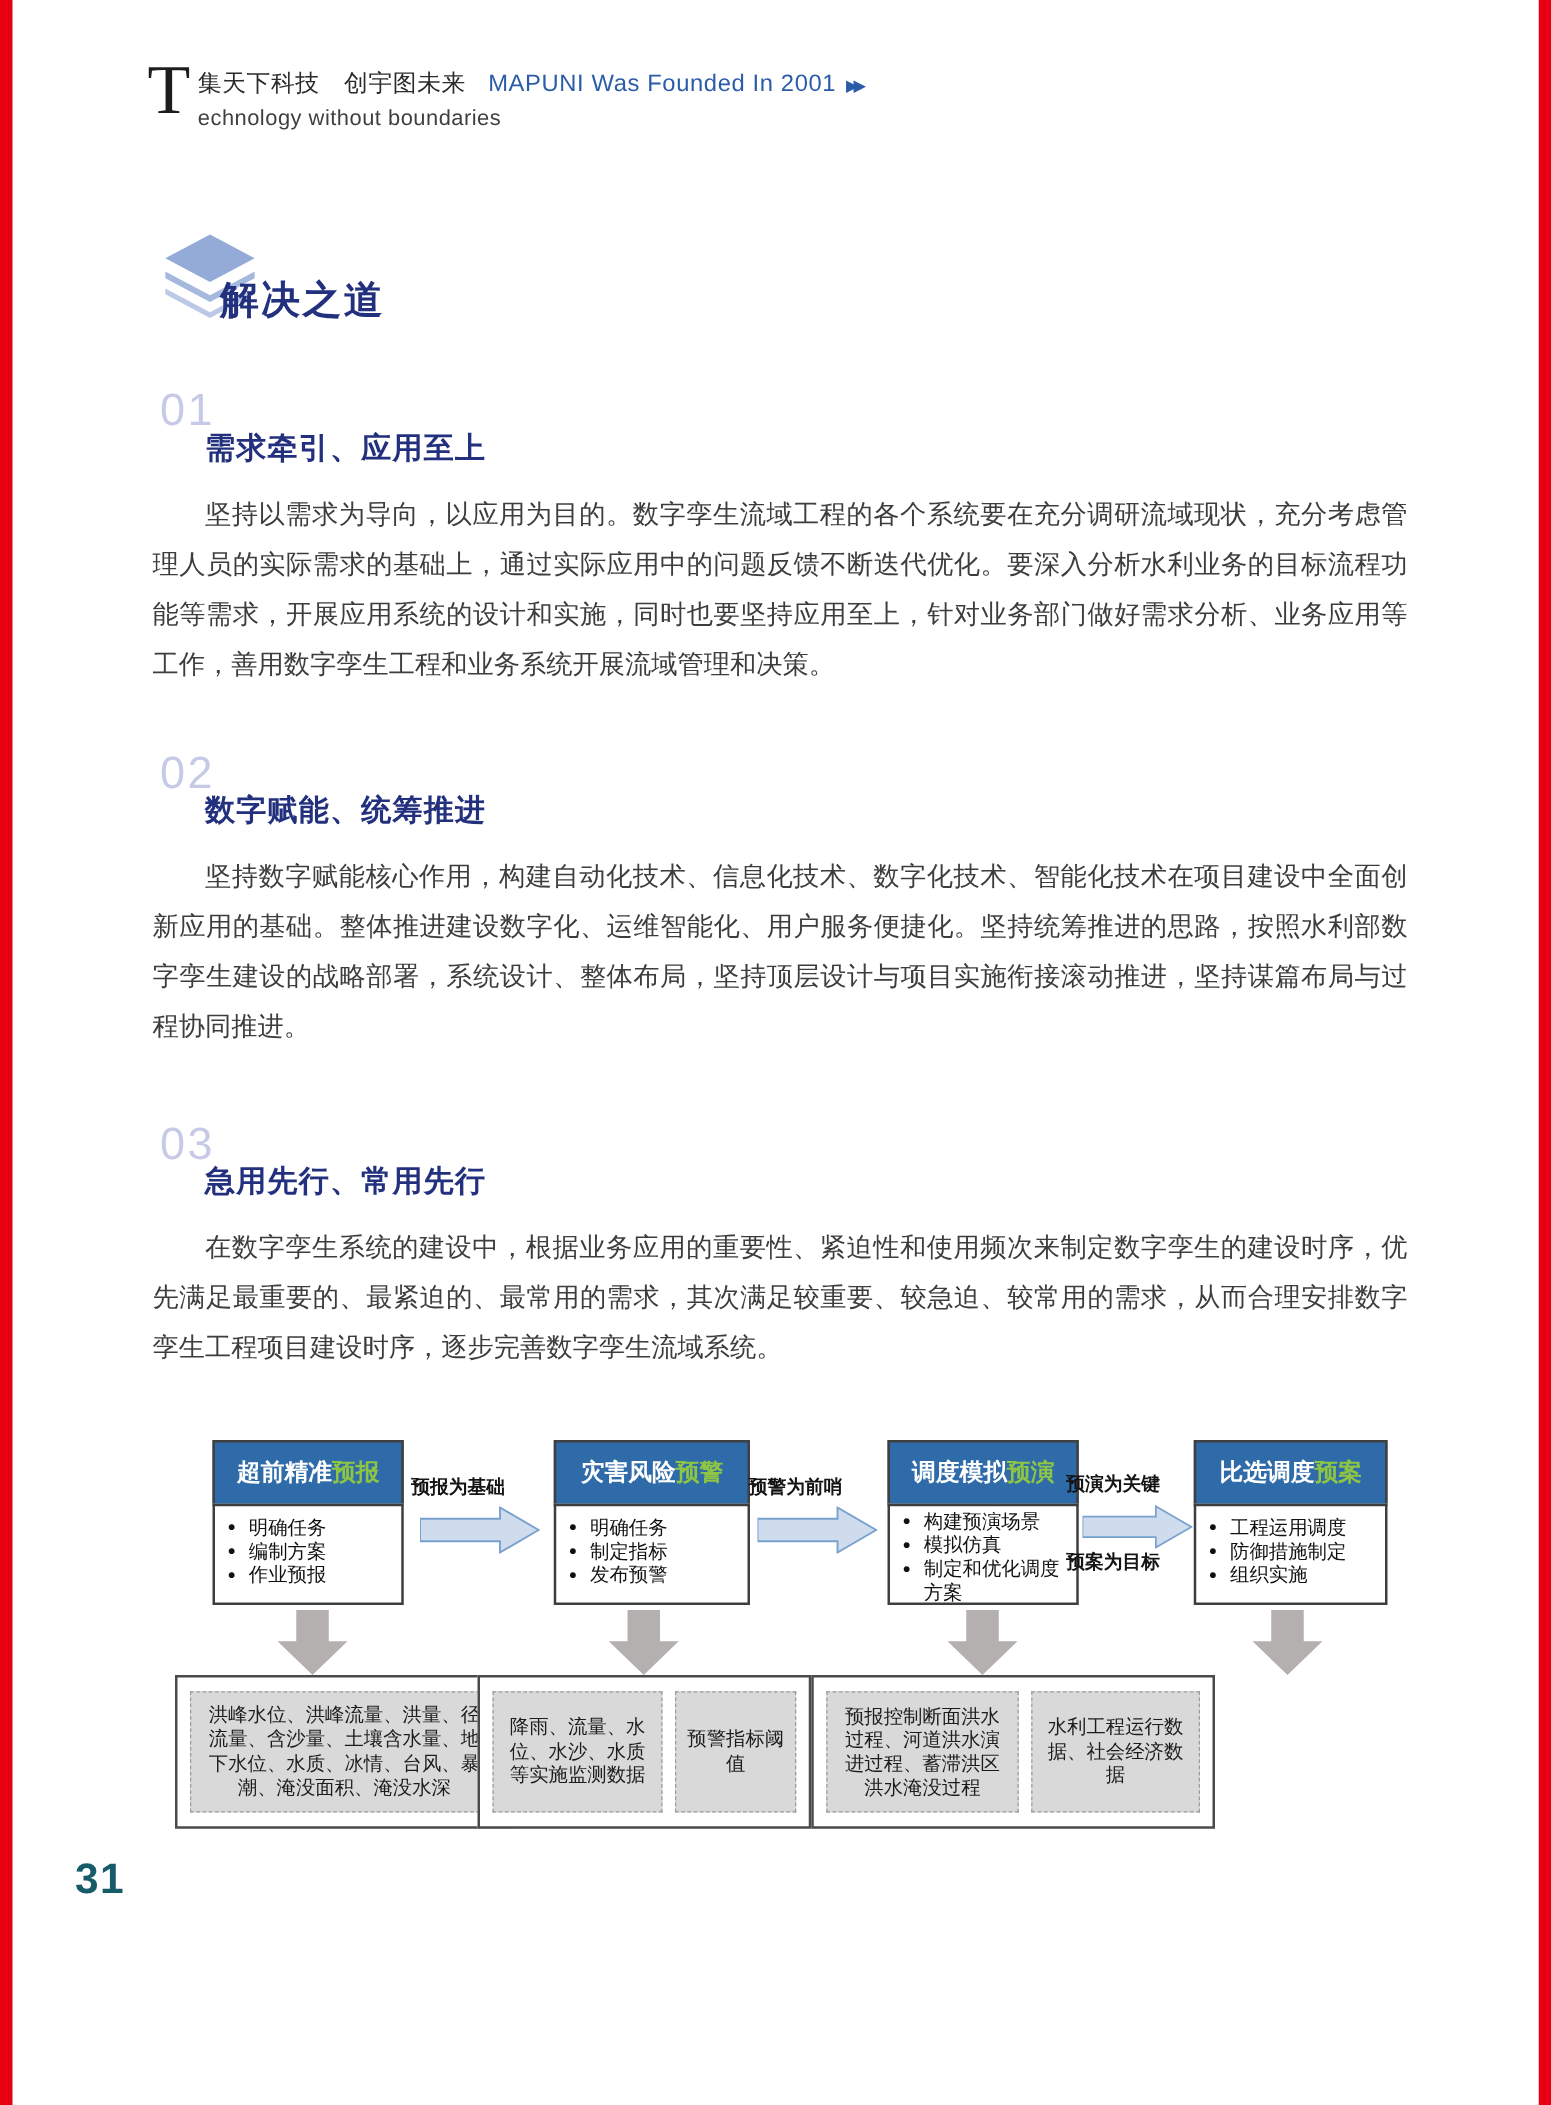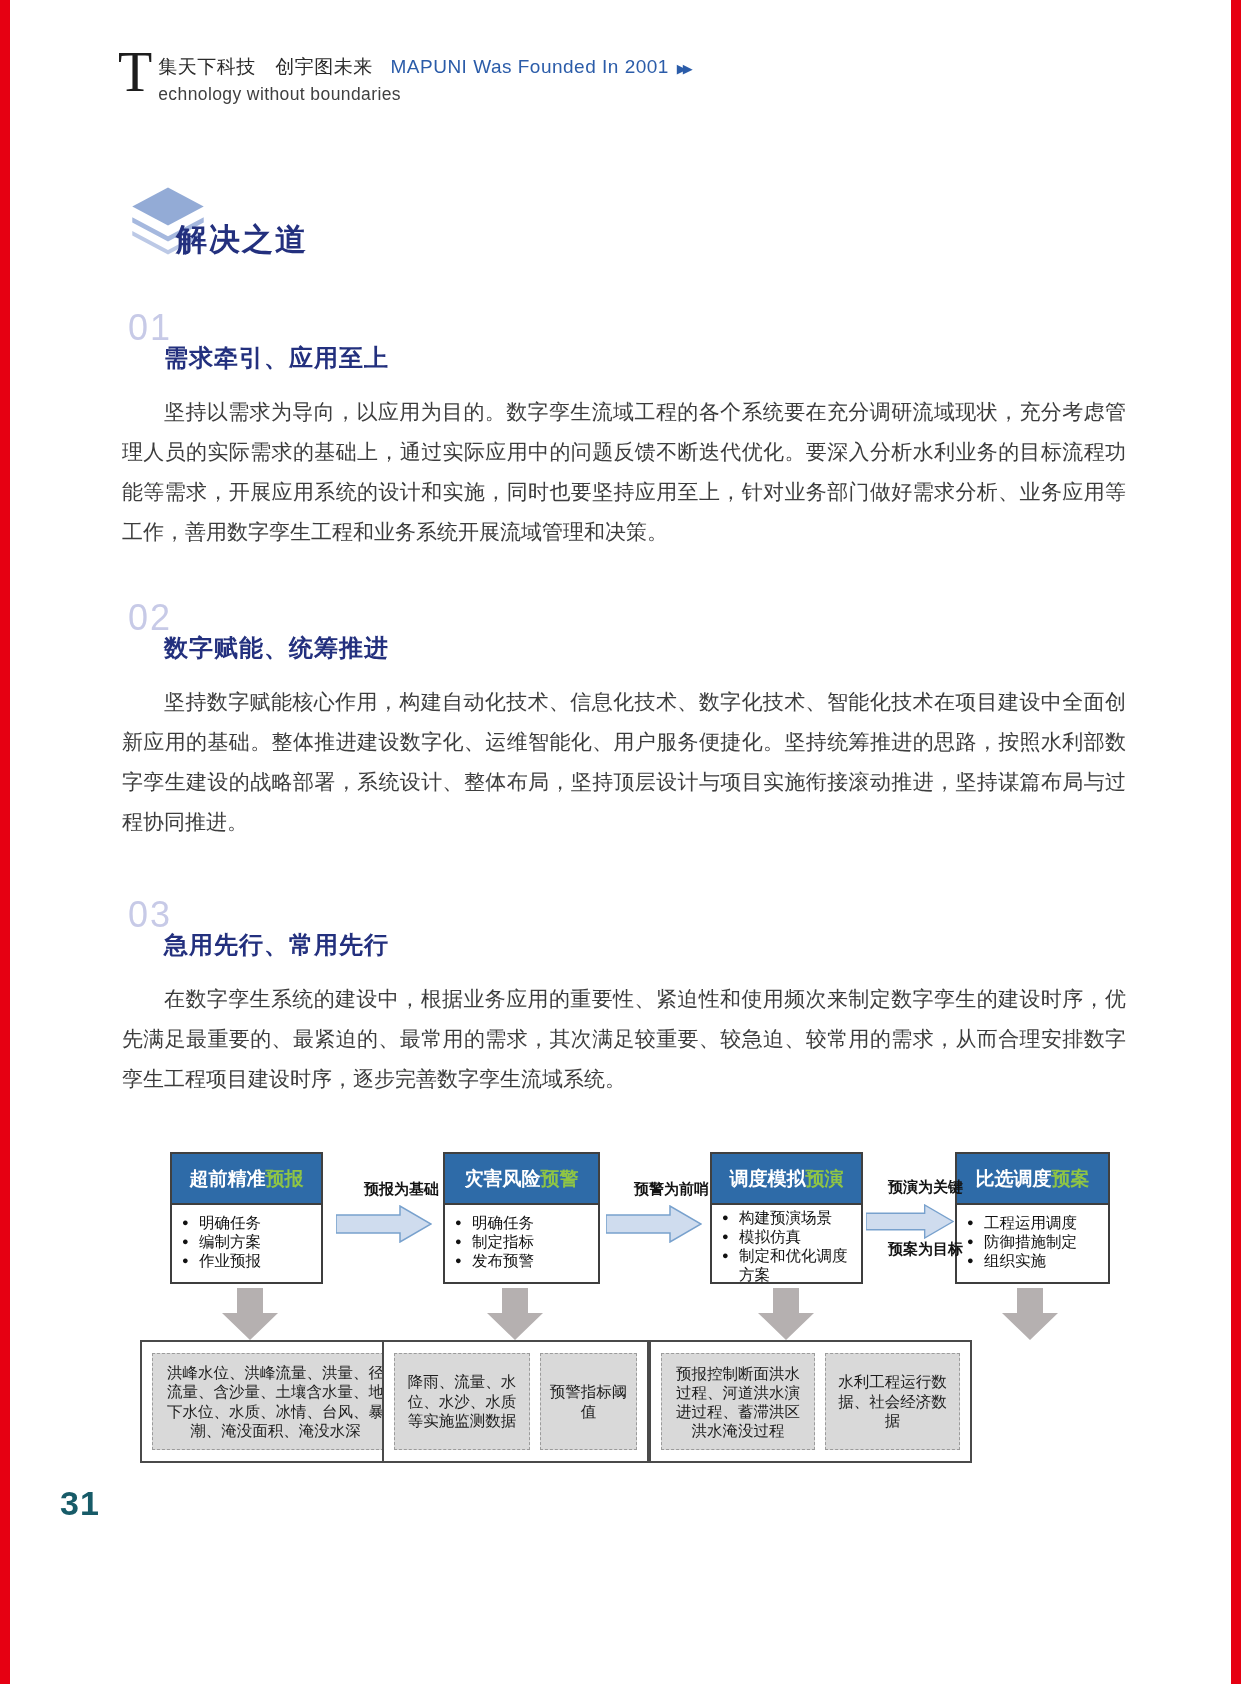--- a/index.html
+++ b/index.html
@@ -42,21 +42,21 @@
   .flow-head { height:53px; line-height:49px; background:var(--header-blue,#2e6ba8);
     border:2px solid #404040; text-align:center; font-size:19px; font-weight:bold; white-space:nowrap; }
   .flow-head .head-white { color:#ffffff; }
   .flow-head .head-green { color:var(--header-green,#8fc544); }
   .flow-bullets { list-style:none; margin-top:-2px; border:2px solid #3e3e3e; background:#fff;
     height:81px; padding:8px 4px 0 10px; }
   .flow-bullets.tight { padding-top:3px; }
   .flow-bullets li { position:relative; padding-left:17px; font-size:15.5px; line-height:19px; color:#111; }
   .flow-bullets li::before { content:"●"; position:absolute; left:0; top:0; font-size:11px; color:#111; }
 
-  .h-label { position:absolute; width:110px; text-align:right; font-size:15px; font-weight:bold; color:#141414; }
+  .h-label { position:absolute; width:110px; text-align:left; font-size:15px; font-weight:bold; color:#141414; }
   .h-arrow { position:absolute; }
 
   .down-arrow { position:absolute; top:1288px; }
 
   .g-box { position:absolute; top:1340px; height:123px; background:#fff; border:2px solid #4a4a4a;
     display:flex; padding:11px 10px; gap:10px; }
   .g-inner { background:var(--inner-gray,#d9d9d9); border:1px dashed #9b9b9b; flex:1;
     display:flex; flex-direction:column; justify-content:center; text-align:center;
     font-size:15.5px; line-height:19.5px; color:#1c1c1c; padding:2px 8px; }
   .g-box.g2 .g-inner.a { flex:1.5; }

